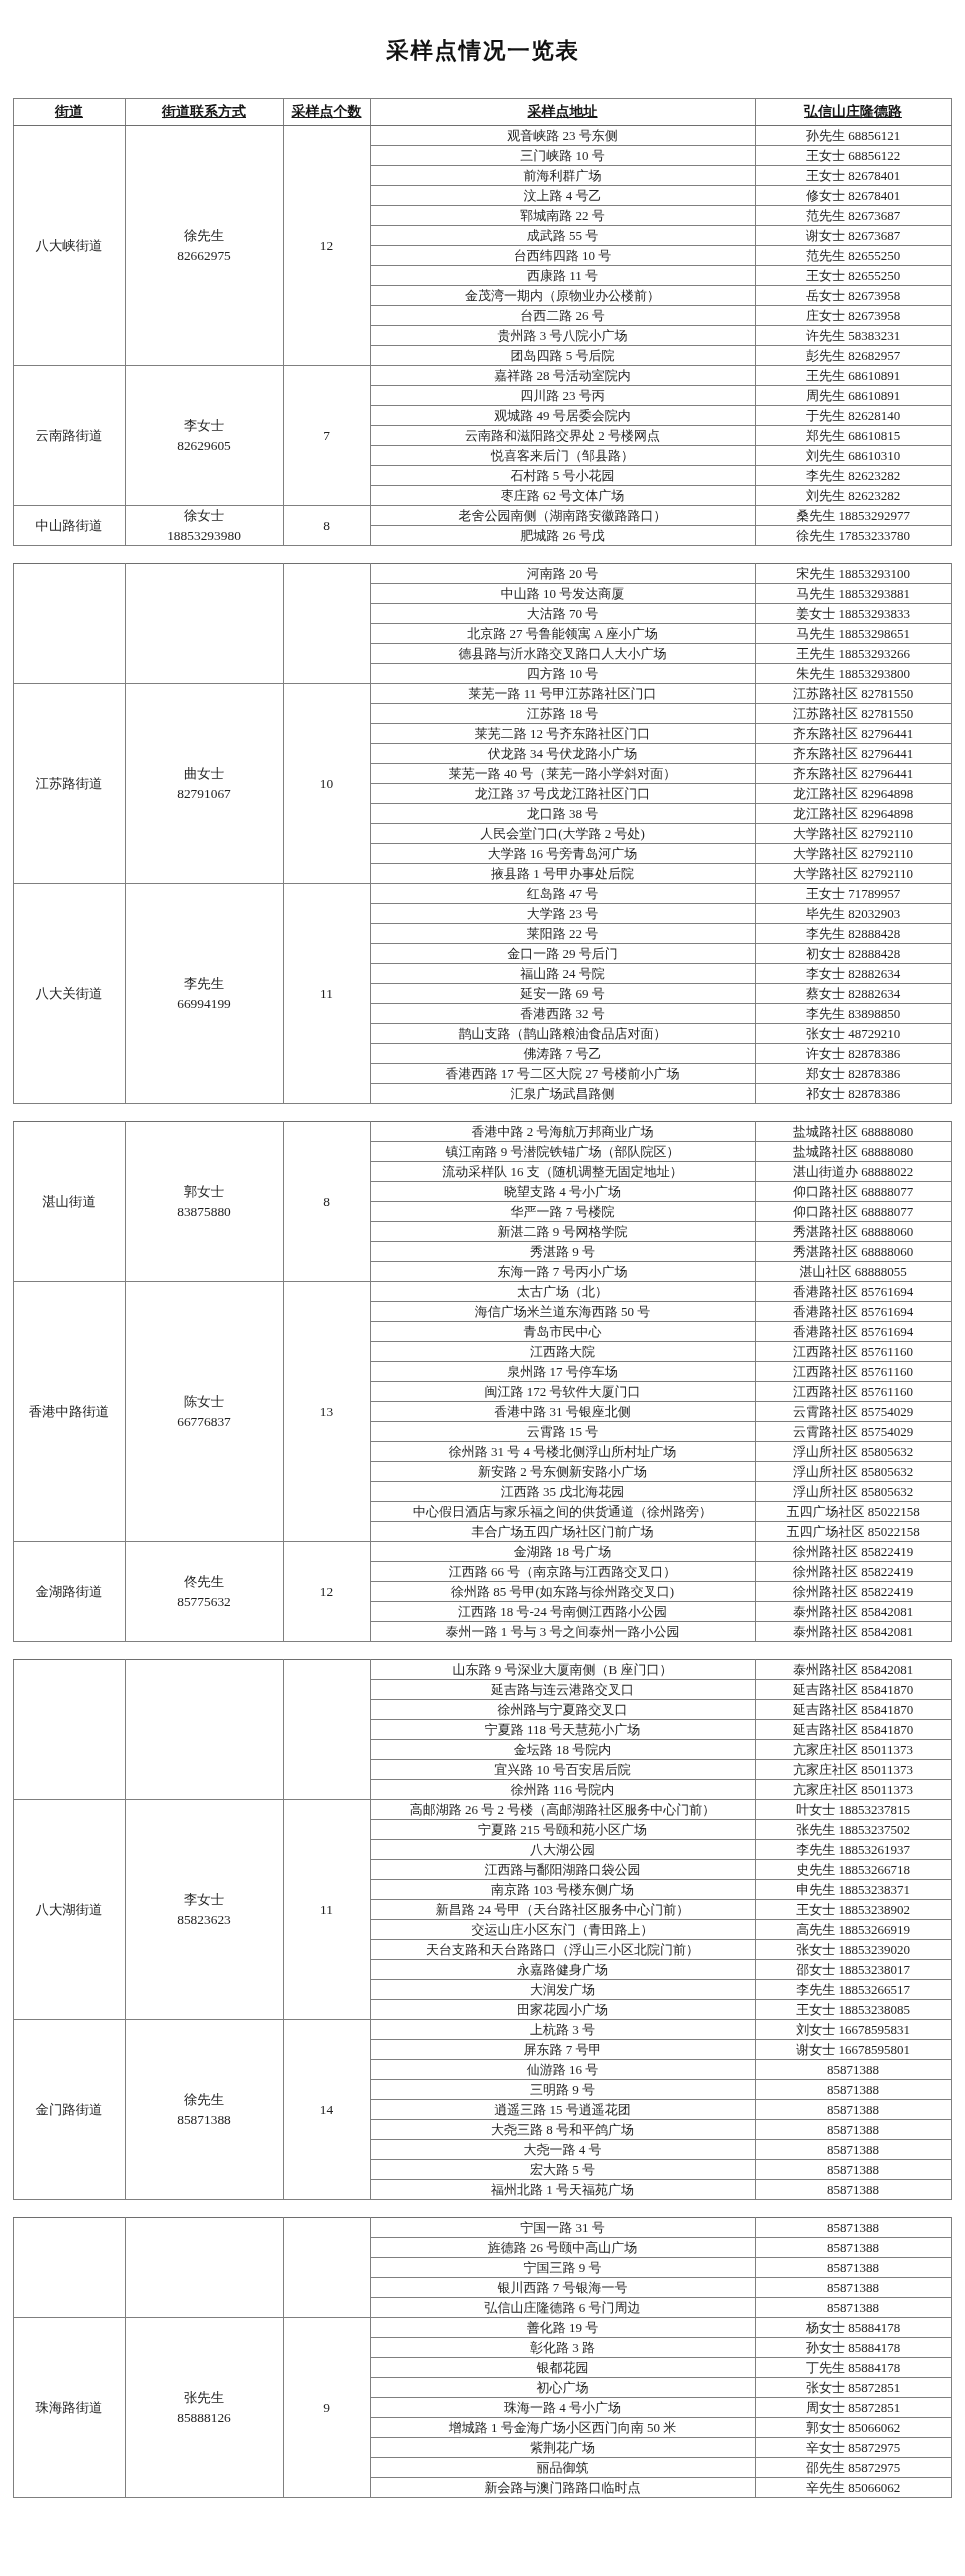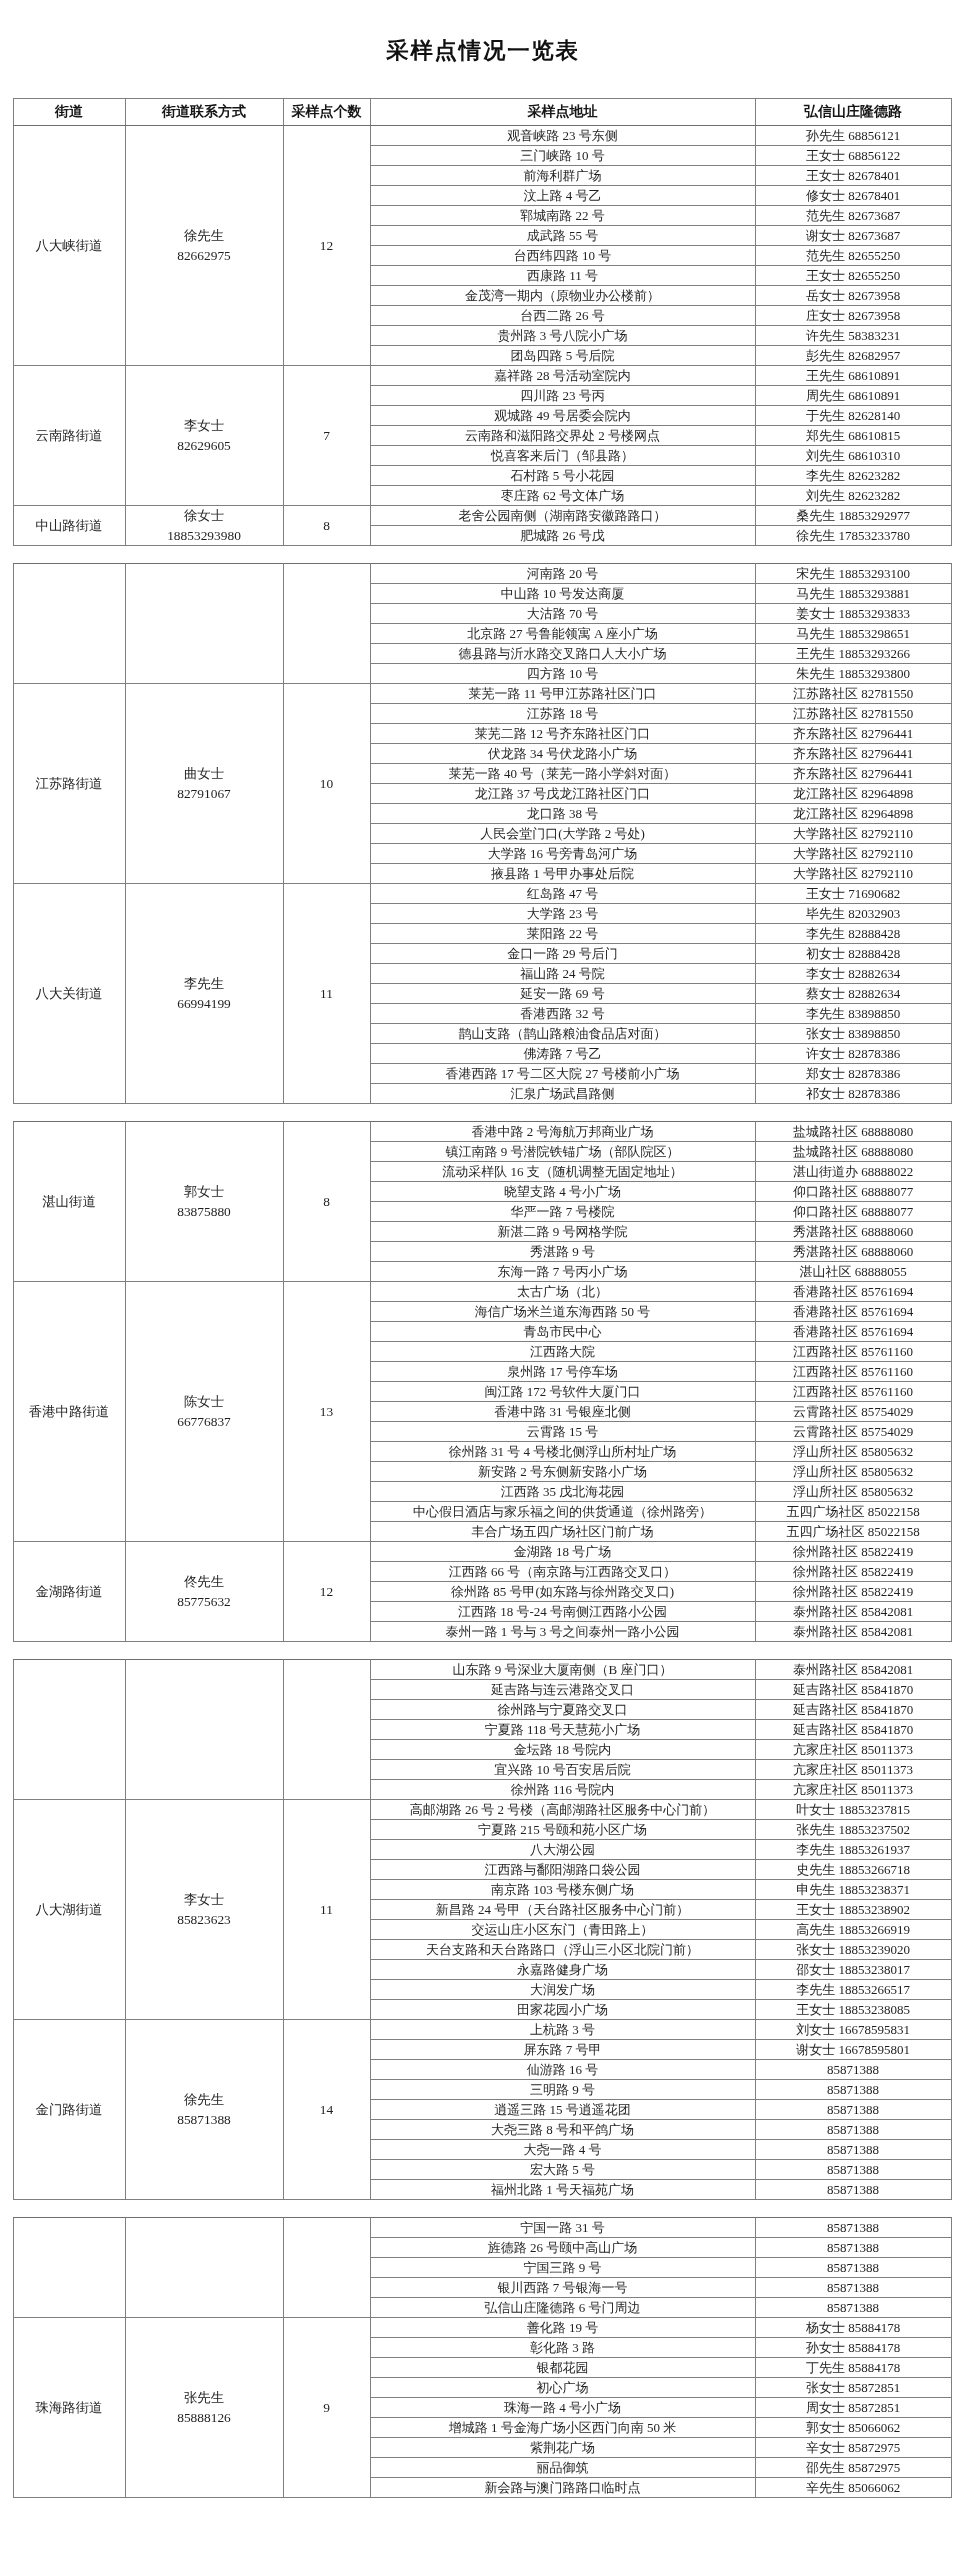--- a/index.html
+++ b/index.html
@@ -33,20 +33,21 @@
     vertical-align:middle;
     padding:0 2.7px;
     overflow:hidden;
   }
   th {
     height:26px;
     font-size:14px;
     font-weight:bold;
     color:#161616;
     border-bottom:1.8px solid #6e6e6e;
+    text-decoration:underline;
   }
   td {
     height:19px;
     line-height:19px;
     font-size:13px;
   }
   td.street-cell, td.contact-cell, td.count-cell {
     font-size:13.4px;
     line-height:19.7px;
   }
@@ -254,21 +255,21 @@
         <tr>
           <td class="address-cell">掖县路 1 号甲办事处后院</td>
           <td class="phone-cell">大学路社区 82792110</td>
         </tr>
         <tr class="section-start">
           <td rowspan="11" class="street-cell">八大关街道</td>
           <td rowspan="11" class="contact-cell">李先生
 66994199</td>
           <td rowspan="11" class="count-cell">11</td>
           <td class="address-cell">红岛路 47 号</td>
-          <td class="phone-cell">王女士 71690682</td>
+          <td class="phone-cell">王女士 71789957</td>
         </tr>
         <tr>
           <td class="address-cell">大学路 23 号</td>
           <td class="phone-cell">毕先生 82032903</td>
         </tr>
         <tr>
           <td class="address-cell">莱阳路 22 号</td>
           <td class="phone-cell">李先生 82888428</td>
         </tr>
         <tr>
@@ -282,21 +283,21 @@
         <tr>
           <td class="address-cell">延安一路 69 号</td>
           <td class="phone-cell">蔡女士 82882634</td>
         </tr>
         <tr>
           <td class="address-cell">香港西路 32 号</td>
           <td class="phone-cell">李先生 83898850</td>
         </tr>
         <tr>
           <td class="address-cell">鹊山支路（鹊山路粮油食品店对面）</td>
-          <td class="phone-cell">张女士 83898850</td>
+          <td class="phone-cell">张女士 48729210</td>
         </tr>
         <tr>
           <td class="address-cell">佛涛路 7 号乙</td>
           <td class="phone-cell">许女士 82878386</td>
         </tr>
         <tr>
           <td class="address-cell">香港西路 17 号二区大院 27 号楼前小广场</td>
           <td class="phone-cell">郑女士 82878386</td>
         </tr>
         <tr>

